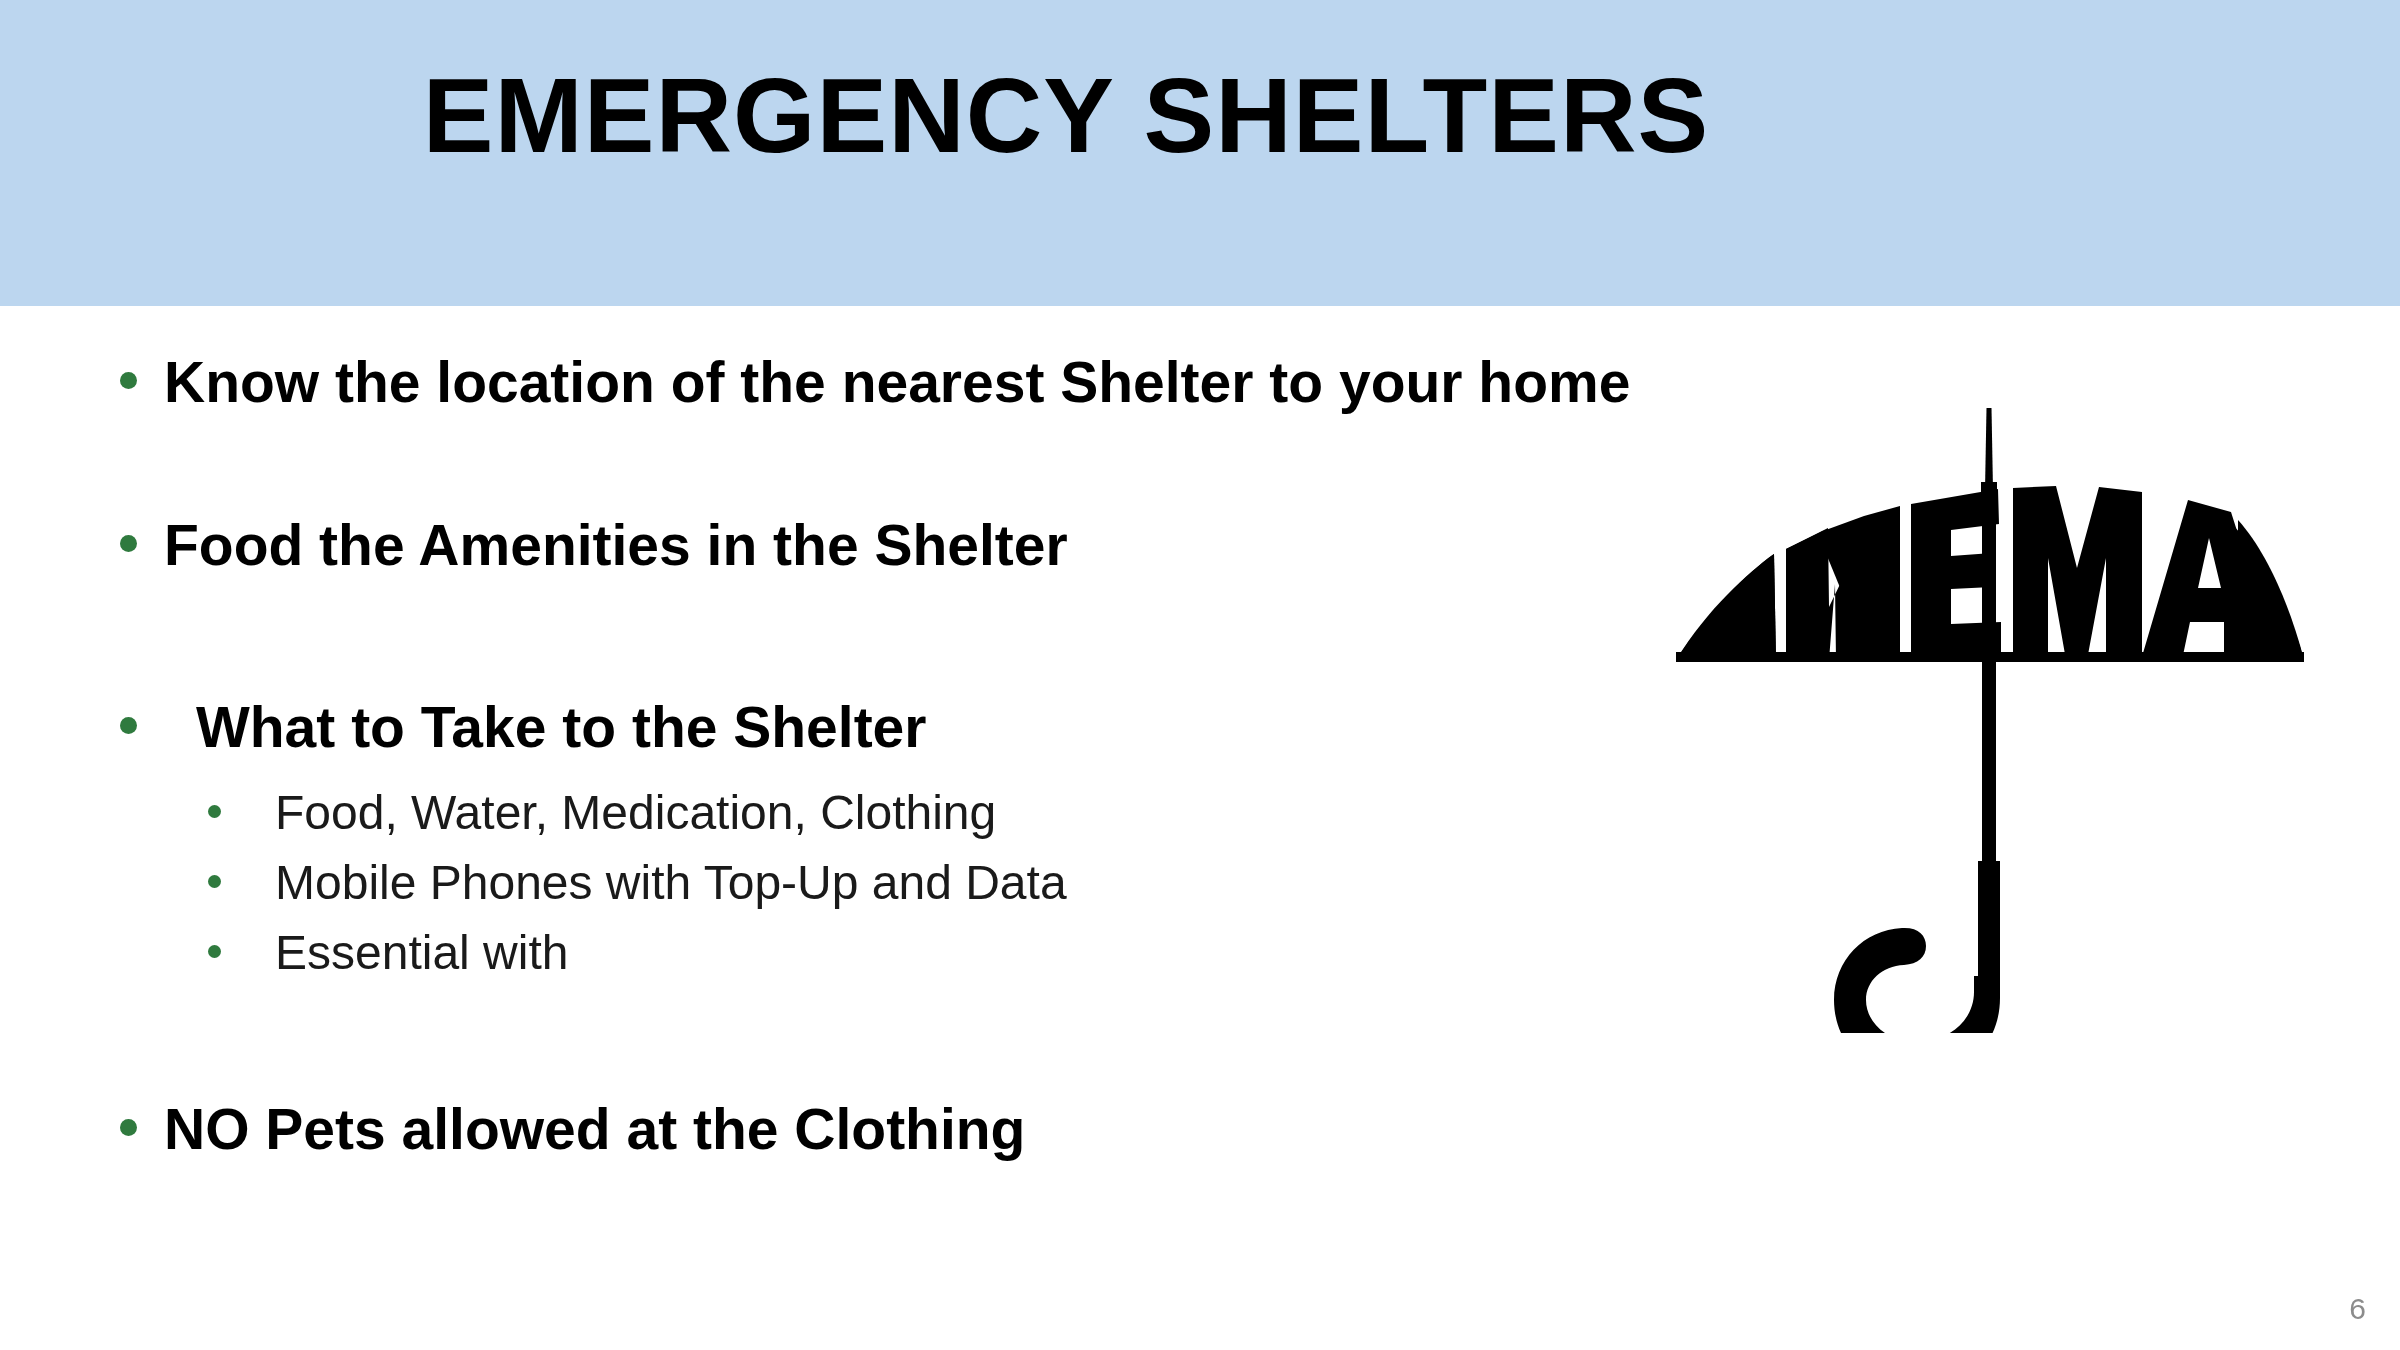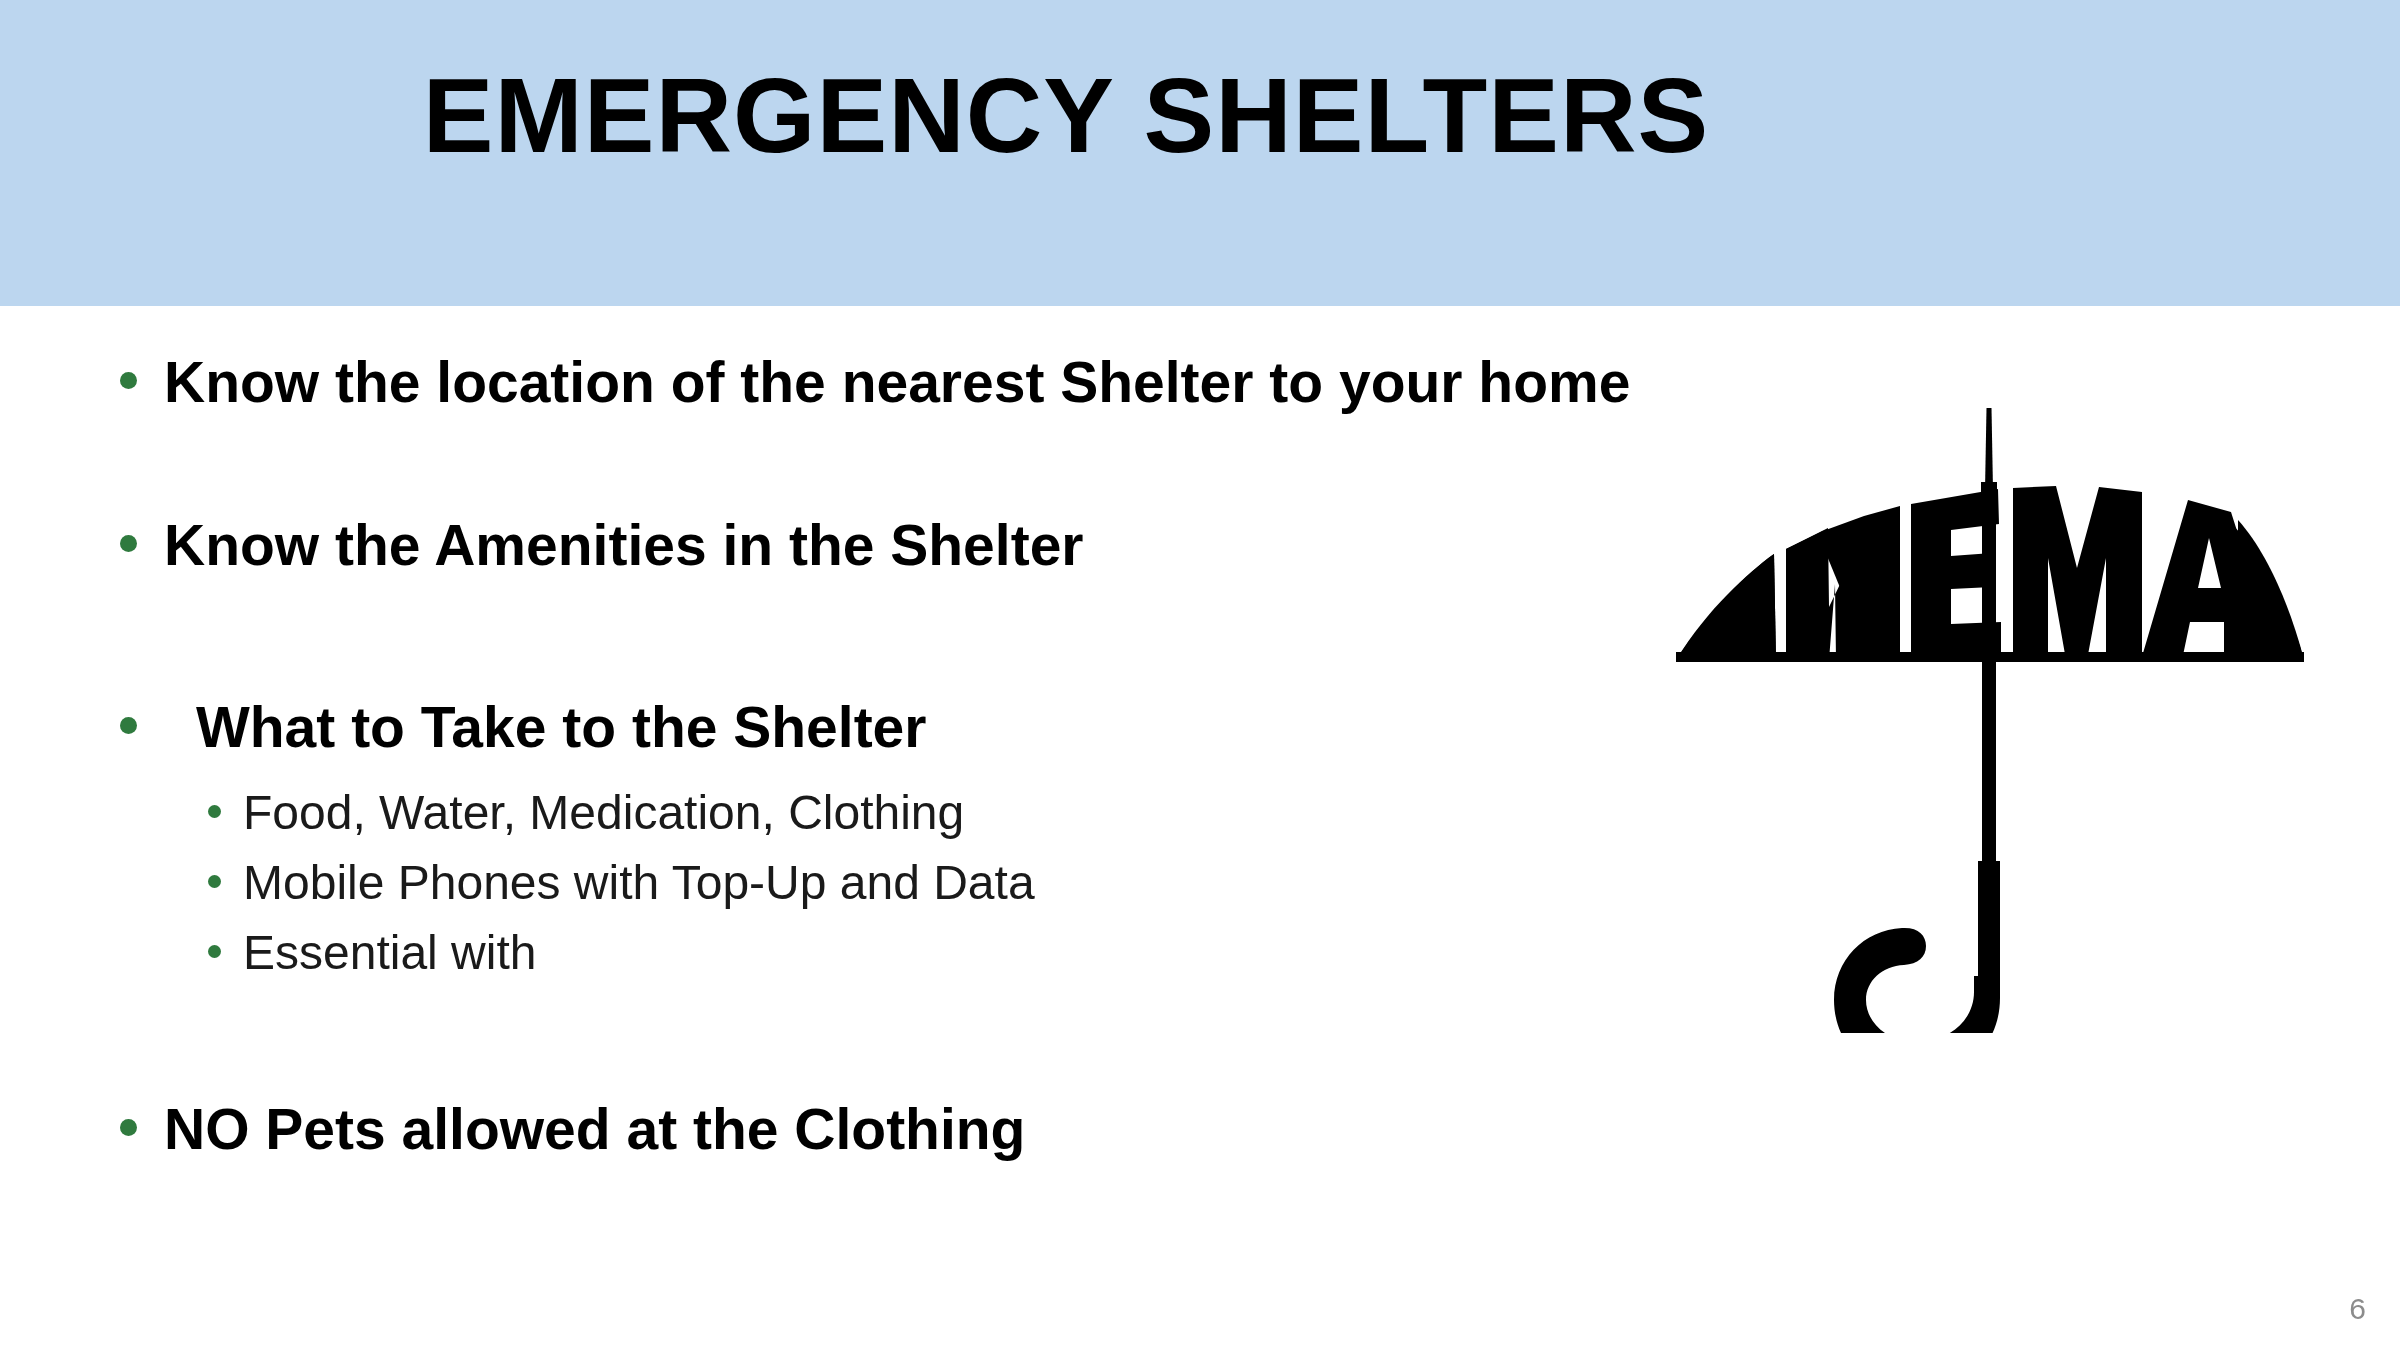--- a/index.html
+++ b/index.html
@@ -95,20 +95,21 @@
     margin-right: 22px;
     position: relative;
     top: -11px;
   }
   .lvl2 .bullet-text {
     font-family: "Liberation Sans", sans-serif;
     font-weight: normal;
     font-size: 48px;
     line-height: 58px;
     color: #1a1a1a;
+    margin-left: 32px;
   }
 
   
   #nema-logo {
     position: absolute;
     left: 1668px;
     top: 408px;
     width: 640px;
     height: 625px;
   }
@@ -140,21 +141,21 @@
 
   <div id="body-area">
 
     <div class="bullet-row lvl1" style="top:42px;">
       <span class="bullet-dot"></span>
       <span class="bullet-text">Know the location of the nearest Shelter to your home</span>
     </div>
 
     <div class="bullet-row lvl1" style="top:205px;">
       <span class="bullet-dot"></span>
-      <span class="bullet-text">Know the Amenities in the Shelter</span>
+      <span class="bullet-text">Food the Amenities in the Shelter</span>
     </div>
 
     <div class="bullet-row lvl1" style="top:387px;gap:32px;">
       <span class="bullet-dot"></span>
       <span class="bullet-text">What to Take to the Shelter</span>
     </div>
 
     <div class="bullet-row lvl2" style="top:478px;">
       <span class="bullet-dot"></span>
       <span class="bullet-text">Food, Water, Medication, Clothing</span>

